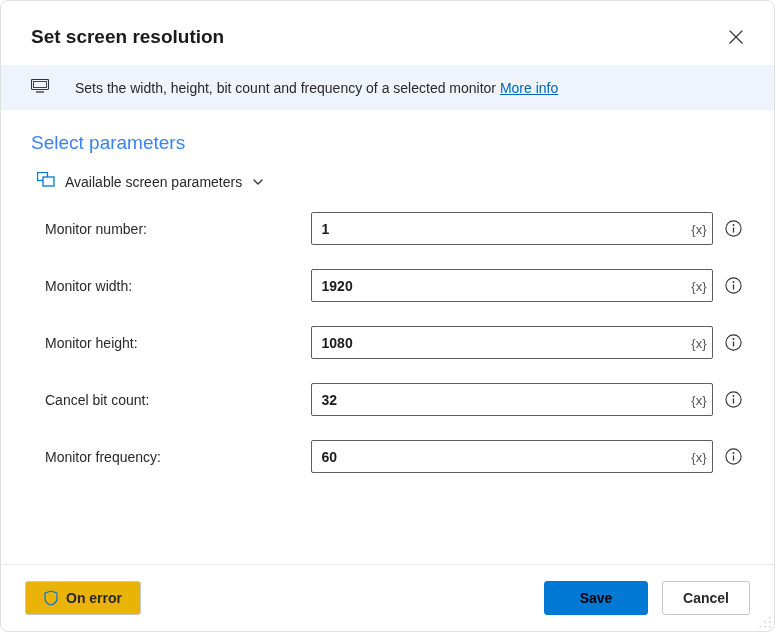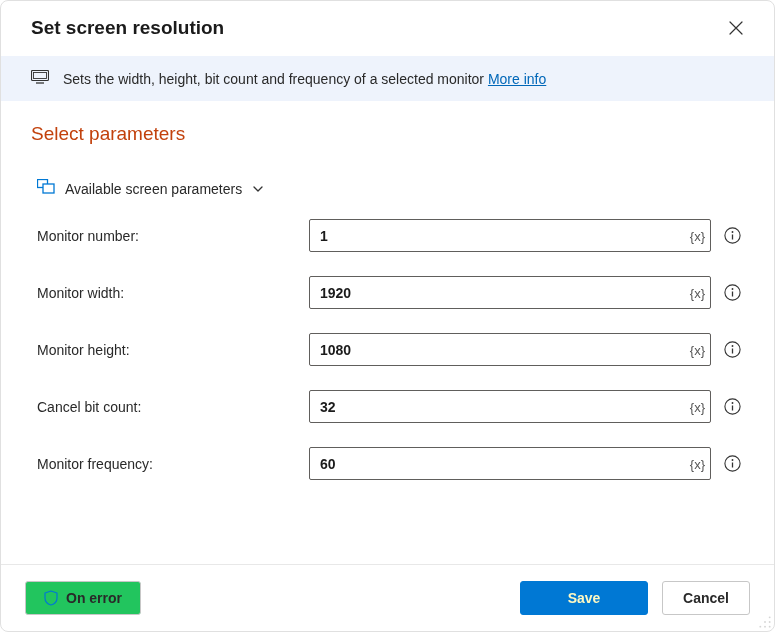--- a/index.html
+++ b/index.html
@@ -17,21 +17,21 @@
       border-radius: 8px;
       display: flex;
       flex-direction: column;
       background: #fff;
       position: relative;
     }
     .header {
       display: flex;
       align-items: center;
       justify-content: space-between;
-      padding: 13px 24px 14px 30px;
+      padding: 22px 24px 14px 30px;
     }
     .title {
       font-size: 19px;
       font-weight: 600;
       color: #1b1b1b;
     }
     .close-btn {
       width: 28px;
       height: 28px;
       display: flex;
@@ -40,39 +40,39 @@
       cursor: pointer;
       border: none;
       background: transparent;
       color: #333;
     }
     .info-banner {
       background: #eef3fc;
       padding: 14px 30px;
       display: flex;
       align-items: center;
-      gap: 14px;
+      gap: 26px;
       font-size: 14px;
       color: #292929;
     }
     .info-banner .link {
       color: #0067b8;
       text-decoration: underline;
       cursor: pointer;
     }
     .content {
       padding: 22px 30px 10px 30px;
       flex: 1;
       overflow: auto;
     }
     .section-title {
       font-size: 19px;
       font-weight: 400;
-      color: #c2410c;
-      margin-bottom: 34px;
+      color: #3b82f6;
+      margin-bottom: 18px;
     }
     .collapsible {
       display: flex;
       align-items: center;
       gap: 10px;
       cursor: pointer;
       margin-bottom: 20px;
       margin-left: 6px;
     }
     .collapsible-label {
@@ -84,20 +84,21 @@
       height: 12px;
       display: flex;
       align-items: center;
       justify-content: center;
     }
     .field-row {
       display: flex;
       align-items: center;
       margin-bottom: 24px;
       padding-left: 6px;
+      margin-left: 8px;
     }
     .field-label {
       width: 272px;
       font-size: 14px;
       color: #292929;
     }
     .field-input-wrap {
       position: relative;
       flex: 0 0 402px;
     }
@@ -146,30 +147,30 @@
       font-size: 14px;
       font-weight: 600;
       cursor: pointer;
       display: inline-flex;
       align-items: center;
       justify-content: center;
       font-family: inherit;
     }
     .btn-onerror {
       border: 1px solid #c7c7c7;
-      background: #22c55e;
+      background: #eab308;
       color: #292929;
       padding: 16px 18px;
       gap: 8px;
     }
     .btn-save {
       border: 1px solid #0078d4;
       background: #0078d4;
-      color: #fef9c3;
-      width: 128px;
+      color: #000000;
+      width: 104px;
     }
     .btn-cancel {
       border: 1px solid #c7c7c7;
       background: #fff;
       color: #292929;
       width: 88px;
     }
     .footer-right { display: flex; gap: 14px; }
     .resize-grip {
       position: absolute;

